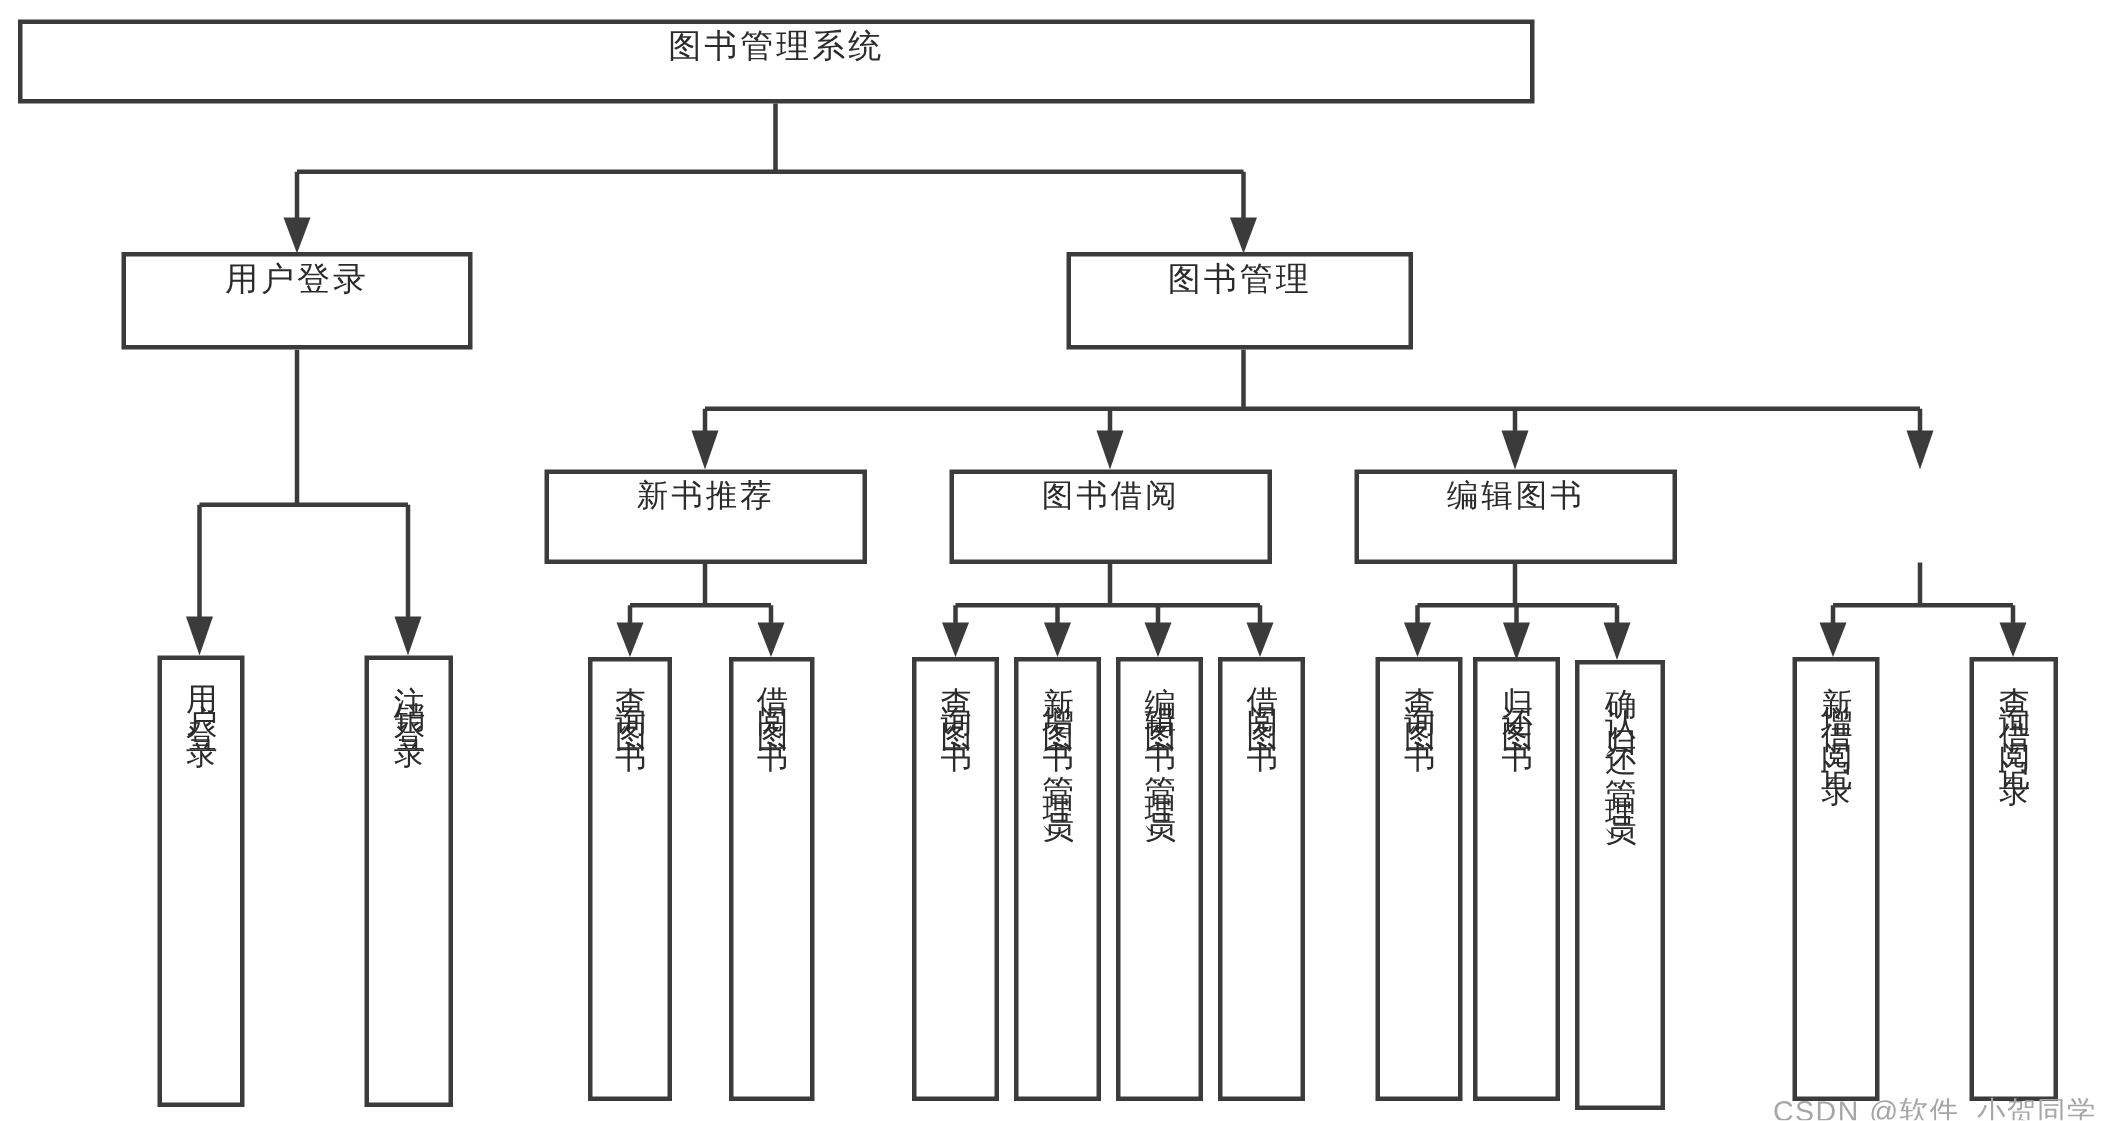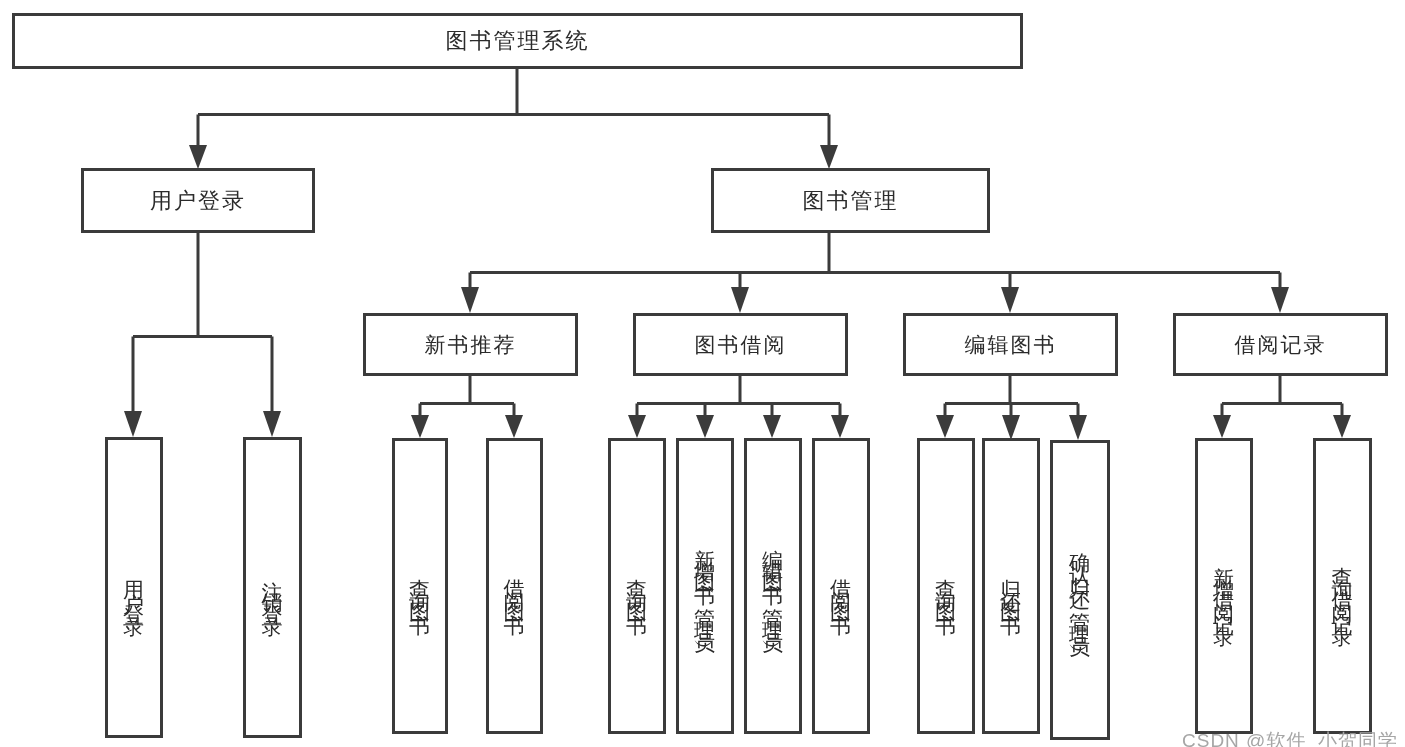--- a/index.html
+++ b/index.html
@@ -18,21 +18,21 @@
     overflow:hidden;
     font-family:"Liberation Sans","DejaVu Sans",sans-serif;
     color:var(--text);
   }
   .connectors{position:absolute;left:0;top:0;z-index:1;}
   .box{
     position:absolute;
     box-sizing:border-box;
     background:var(--box-fill);
     border:3px solid var(--box-border);
-    display:flex;align-items:center;justify-content:center;
+    display:flex;justify-content:center;
     z-index:2;
   }
   .h-box span{
     white-space:nowrap;
     letter-spacing:2px;
     font-weight:400;
   }
   .v-box span{
     writing-mode:vertical-rl;
     text-orientation:mixed;
@@ -89,35 +89,32 @@
     </g>
   </svg>
 
   <div class="box h-box" style="left:12px;top:13px;width:1011px;height:56px;font-size:22px">
     <span>图书管理系统</span>
   </div>
 
   <div class="box h-box" style="left:81px;top:168px;width:234px;height:65px;font-size:22px">
     <span>用户登录</span>
   </div>
-  <div class="box h-box" style="left:711px;top:168px;width:279px;height:65px;font-size:22px">
+  <div class="box h-box" style="left:711px;top:168px;width:231px;height:65px;font-size:22px">
     <span>图书管理</span>
   </div>
 
   <div class="box h-box" style="left:633px;top:313px;width:215px;height:63px;font-size:21px">
     <span>图书借阅</span>
   </div>
   <div class="box h-box" style="left:363px;top:313px;width:215px;height:63px;font-size:21px">
     <span>新书推荐</span>
   </div>
   <div class="box h-box" style="left:903px;top:313px;width:215px;height:63px;font-size:21px">
     <span>编辑图书</span>
-  </div>
-  <div class="box h-box" style="left:1173px;top:313px;width:215px;height:63px;font-size:21px">
-    <span>借阅记录</span>
   </div>
 
   <div class="box v-box" style="left:105px;top:437px;width:58px;height:301px">
     <span>用户登录</span>
   </div>
   <div class="box v-box" style="left:243px;top:437px;width:59px;height:301px">
     <span>注销登录</span>
   </div>
 
   <div class="box v-box" style="left:392px;top:438px;width:56px;height:296px">

